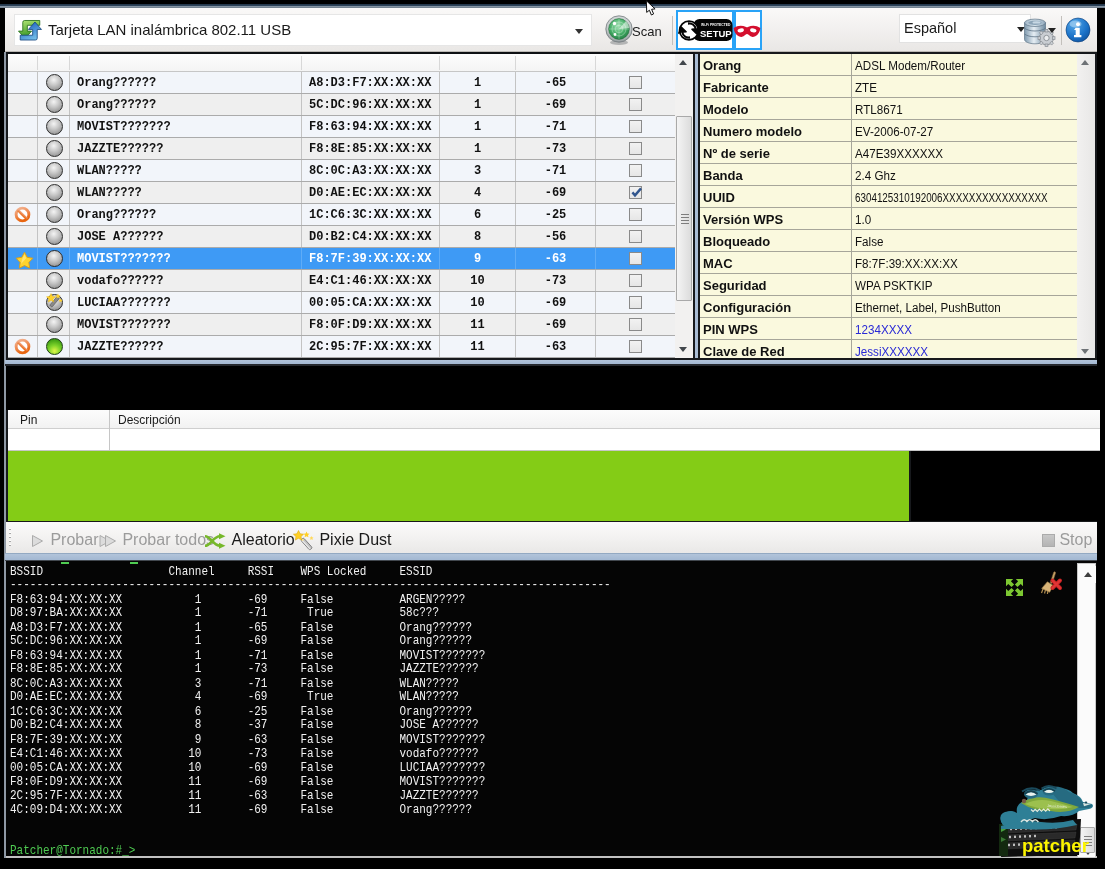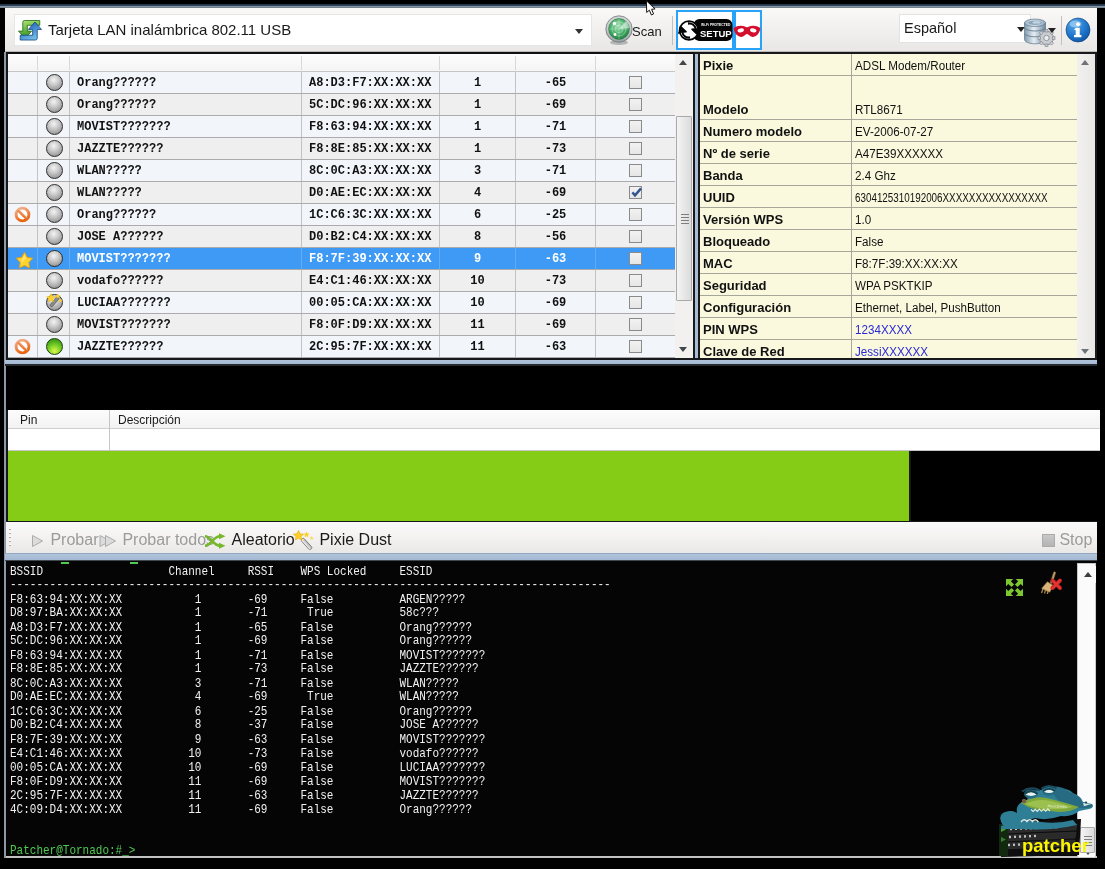--- a/index.html
+++ b/index.html
@@ -465,22 +465,26 @@
       </div>
     <div class="sbthumb" style="top:62px; height:185px">
         <i class="grip" style="top:100px"></i>
       </div>
   </div>
 </div>
 
 <div class="abs" id="detail">
   <div style="position:absolute;left:151px;top:0;width:1px;height:306px;background:#A6A69A"></div>
 <div class="drow" style="top:0px">
-      <span class="dk">Pixie</span>
+      <span class="dk">Orang</span>
       <span class="dv">ADSL Modem/Router</span>
+    </div>
+<div class="drow" style="top:22px">
+      <span class="dk">Fabricante</span>
+      <span class="dv">ZTE</span>
     </div>
 <div class="drow" style="top:44px">
       <span class="dk">Modelo</span>
       <span class="dv">RTL8671</span>
     </div>
 <div class="drow" style="top:66px">
       <span class="dk">Numero modelo</span>
       <span class="dv">EV-2006-07-27</span>
     </div>
 <div class="drow" style="top:88px">

